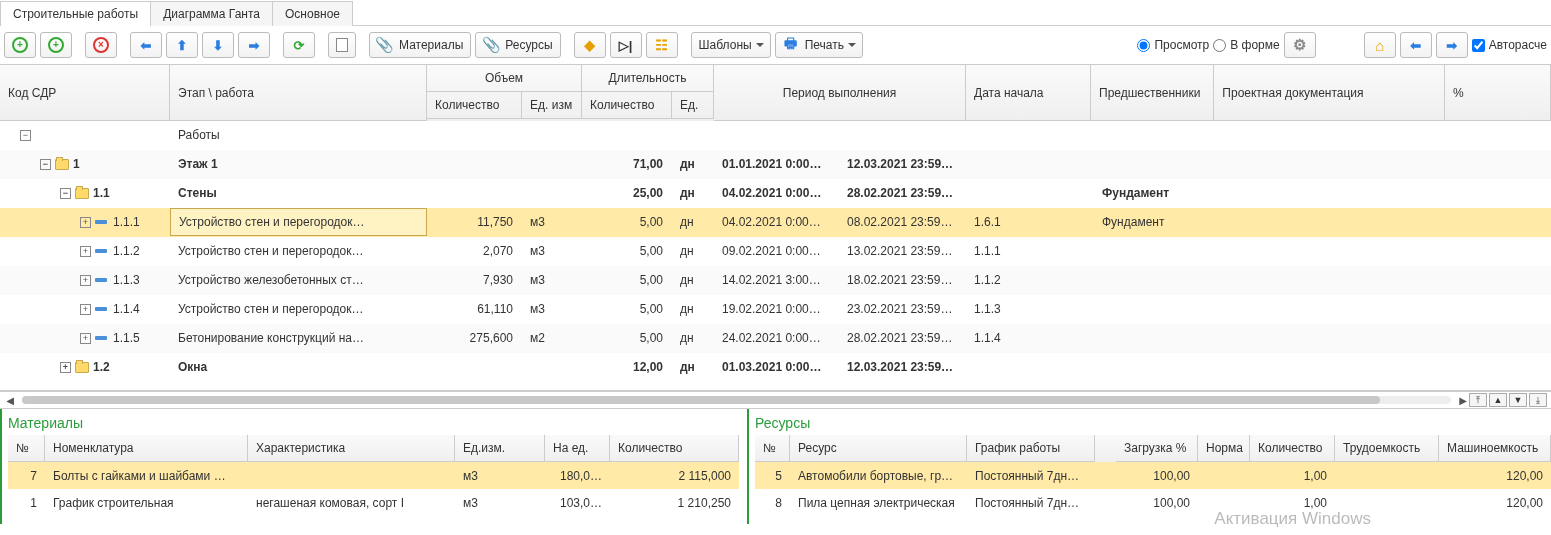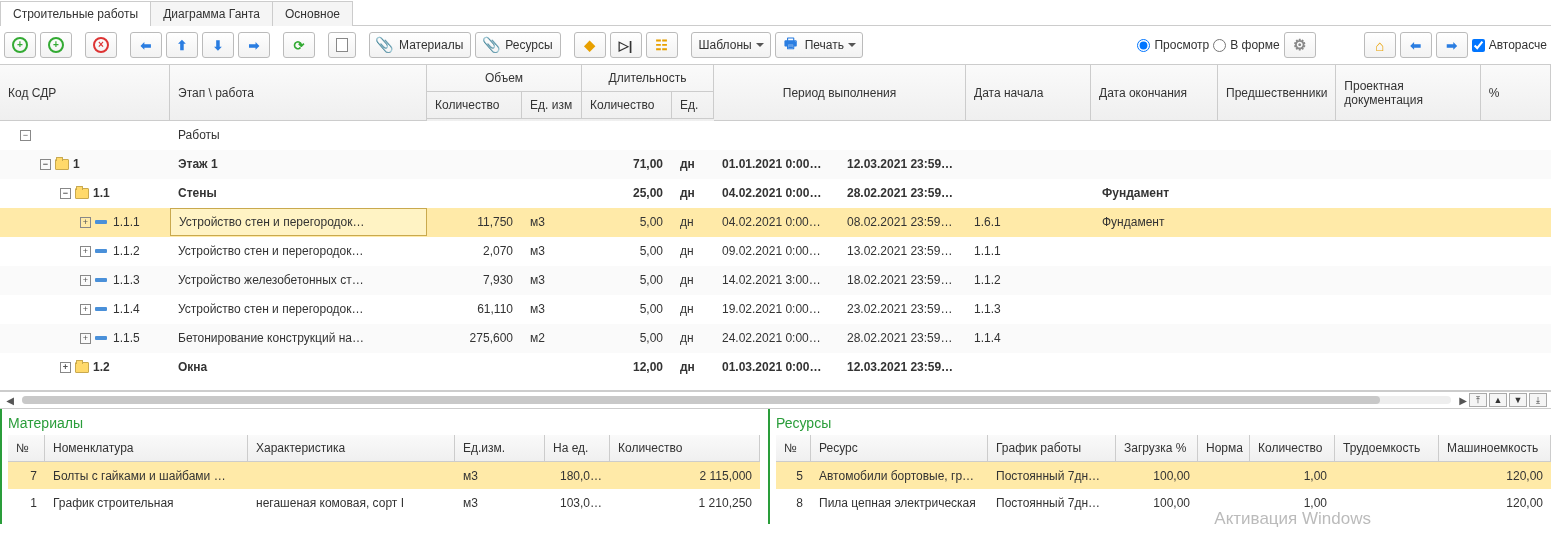--- a/index.html
+++ b/index.html
@@ -86,21 +86,21 @@
 .m-nom { width: 203px; }
 .m-char { width: 207px; }
 .m-unit { width: 90px; }
 .m-each { width: 65px; }
 .m-qty { width: 92px; flex:1; }
 
 
 .r-no { width: 35px; }
 .r-res { width: 177px; }
 .r-sched { width: 128px; }
-.r-load { width: 82px; }
+.r-load { width: 82px; margin-left: 21px; }
 .r-norm { width: 52px; }
 .r-qty { width: 85px; }
 .r-lab { width: 104px; }
 .r-mach { width: 112px; }
 </style>
 </head>
 <body>
 
 <div class="tabs">
   <div class="tab active">Строительные работы</div>
@@ -216,21 +216,20 @@
       <div class="th group" style="width:132px">Длительность</div>
       <div style="display:flex">
         <div class="th c-dqty">Количество</div>
         <div class="th c-dunit">Ед.</div>
       </div>
     </div>
     <div style="display:flex;flex-direction:row">
       <div class="th group" style="width:252px">Период выполнения</div>
       <div style="display:flex">
         <div class="th c-d1">Дата начала</div>
-        <div class="th c-d2">Дата окончания</div>
       </div>
     </div>
     <div class="th c-pred" style="height:56px">Предшественники</div>
     <div class="th c-doc" style="height:56px">Проектная документация</div>
     <div class="th c-pct" style="height:56px">%</div>
   </div>
   <div class="tree-body" id="tree-body">
       <div class="tree-row">
         <div class="cell c-code">
           <span class="indent" style="width:12px"></span>

